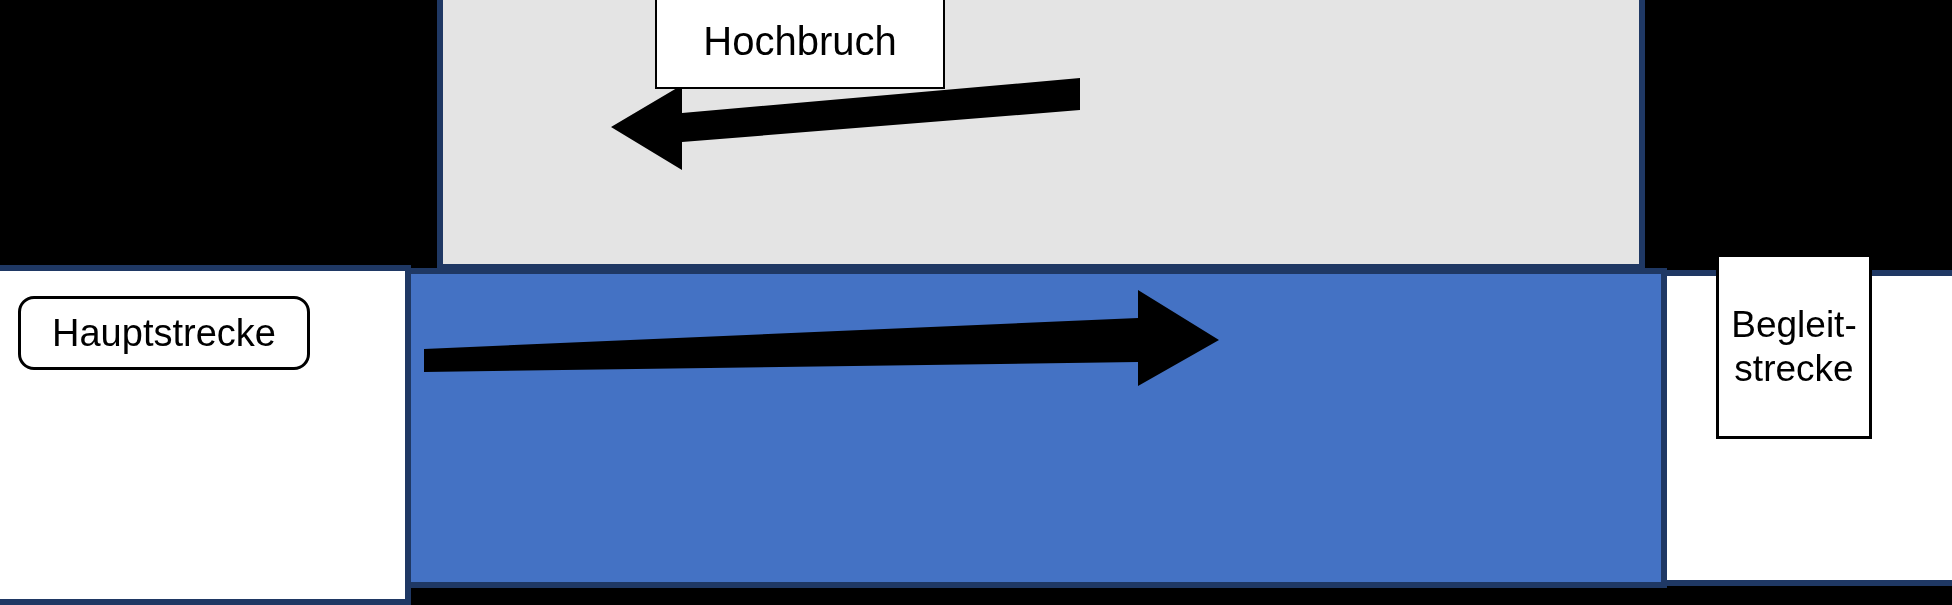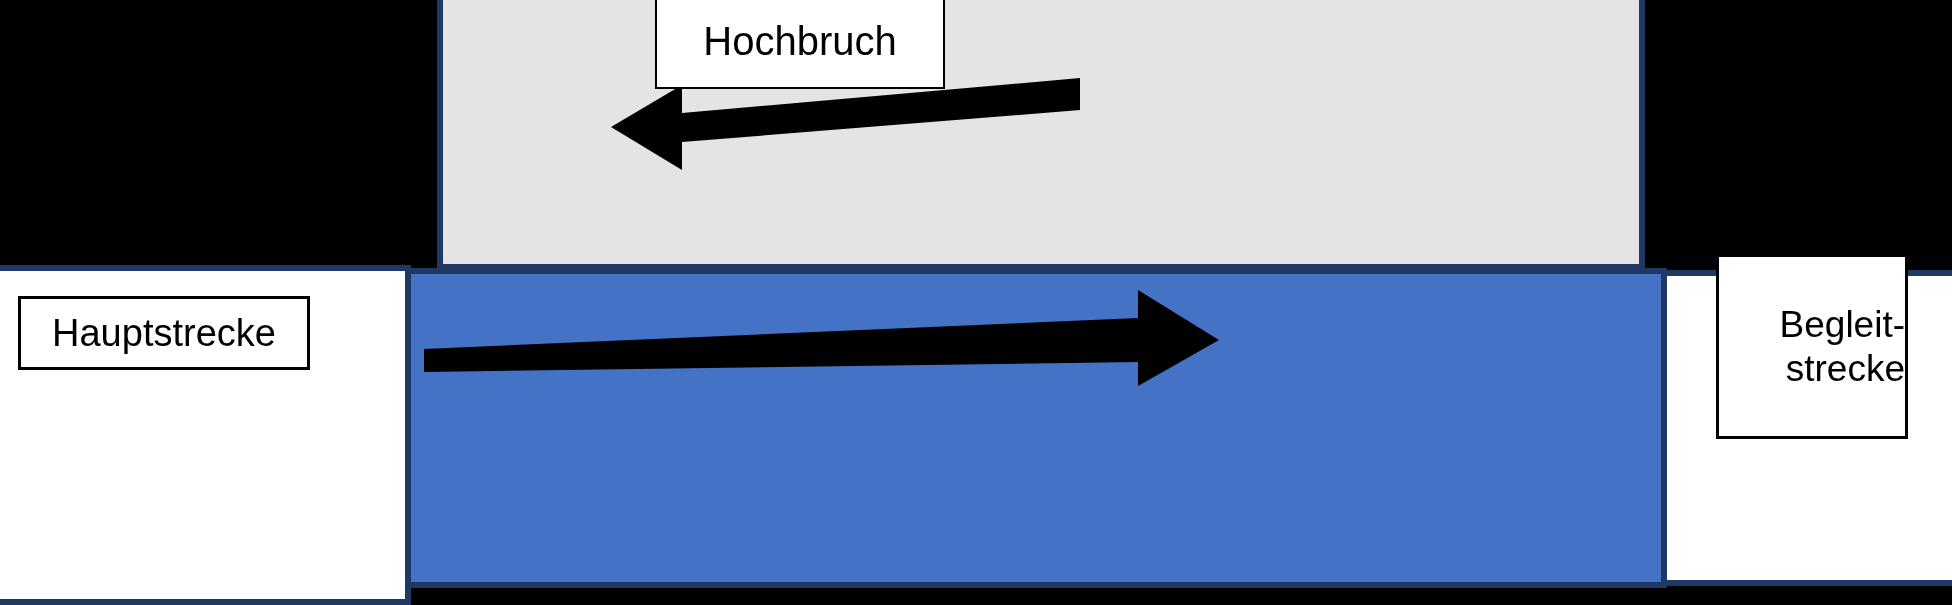--- a/index.html
+++ b/index.html
@@ -86,30 +86,30 @@
     line-height: 1.18;
   }
 
   #hauptstrecke-label {
     left: 18px;
     top: 296px;
     width: 292px;
     height: 74px;
     font-size: 38px;
     z-index: 6;
+    border-radius: 16px;
   }
 
   #begleit-label {
     left: 1716px;
     top: 254px;
-    width: 192px;
+    width: 156px;
     height: 185px;
     font-size: 37px;
     z-index: 6;
-    text-align: right;
   }
 
   #begleit-label .multi {
     display: block;
     width: 100%;
   }
 
   #begleit-label .multi span {
     display: block;
   }

